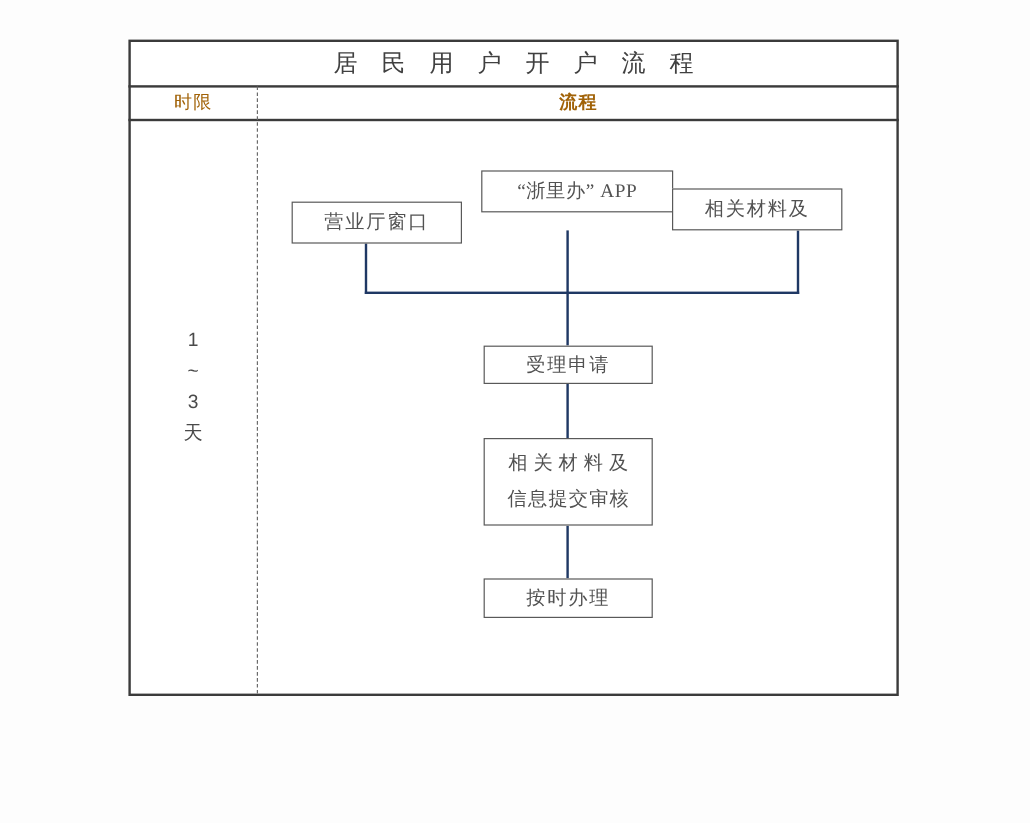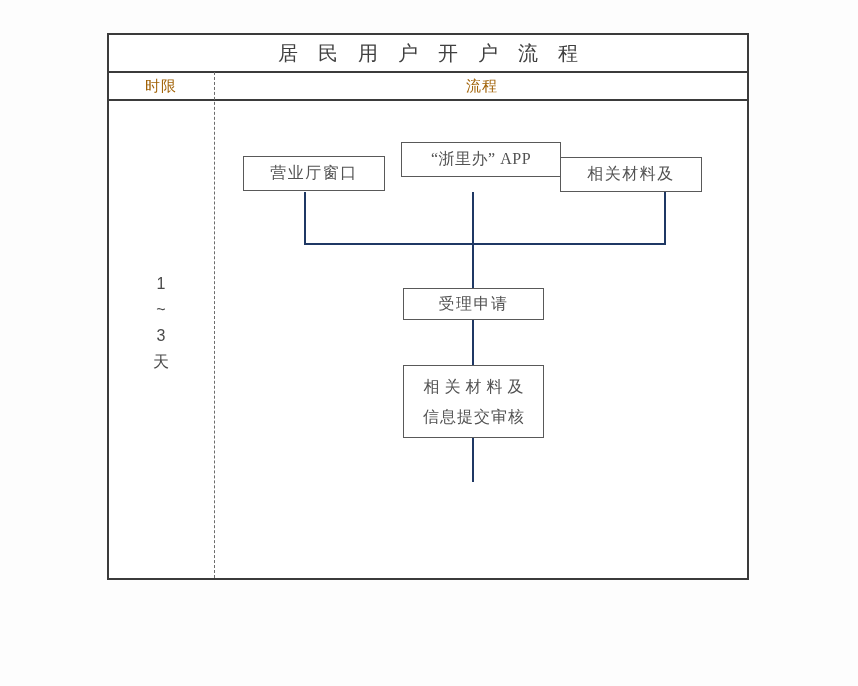--- a/index.html
+++ b/index.html
@@ -48,21 +48,21 @@
   .th {
     position: absolute;
     top: 72px; height: 27px;
     line-height: 28px;
     text-align: center;
     font-size: 15px;
     letter-spacing: 1px;
     color: #a16207;
   }
   .th-left  { left: 107px; width: 108px; }
-  .th-right { left: 215px; width: 534px; }
+  .th-right { left: 215px; width: 534px; font-weight: bold; }
   .dashed-divider {
     position: absolute;
     left: 214px; top: 72px;
     width: 0; height: 506px;
     border-left: 1px dashed #6b6b6b;
   }
   
   .duration {
     position: absolute;
     left: 107px; top: 271px;
@@ -86,21 +86,21 @@
     border: 1.5px solid #595959;
     display: flex;
     align-items: center;
     justify-content: center;
     font-size: 16px;
     color: #525252;
     letter-spacing: 1.5px;
     z-index: 2;
     white-space: nowrap;
   }
-  .box-a { left: 243px; top: 156px; width: 142px; height: 35px; }
+  .box-a { left: 243px; top: 168px; width: 142px; height: 35px; }
   .box-b { left: 401px; top: 142px; width: 160px; height: 35px; letter-spacing: 0.5px; font-family: Liberation Serif, serif; }
   .box-c { left: 560px; top: 157px; width: 142px; height: 35px; }
   .box-d { left: 403px; top: 288px; width: 141px; height: 32px; }
   .box-e {
     left: 403px; top: 365px; width: 141px; height: 73px;
     flex-direction: column;
     justify-content: center;
   }
   .box-e .line1 { line-height: 30px; letter-spacing: 5px; padding-left: 5px; }
   .box-e .line2 { line-height: 30px; letter-spacing: 1px;  padding-left: 1px; }
@@ -154,14 +154,15 @@
   <div class="pbox box-b">“浙里办” APP</div>
   <div class="pbox box-c">相关材料及</div>
 
   <div class="pbox box-d">受理申请</div>
 
   <div class="pbox box-e">
     <span class="line1">相关材料及</span>
     <span class="line2">信息提交审核</span>
   </div>
 
+  <div class="pbox box-f">按时办理</div>
 
 </div>
 
 </body></html>

